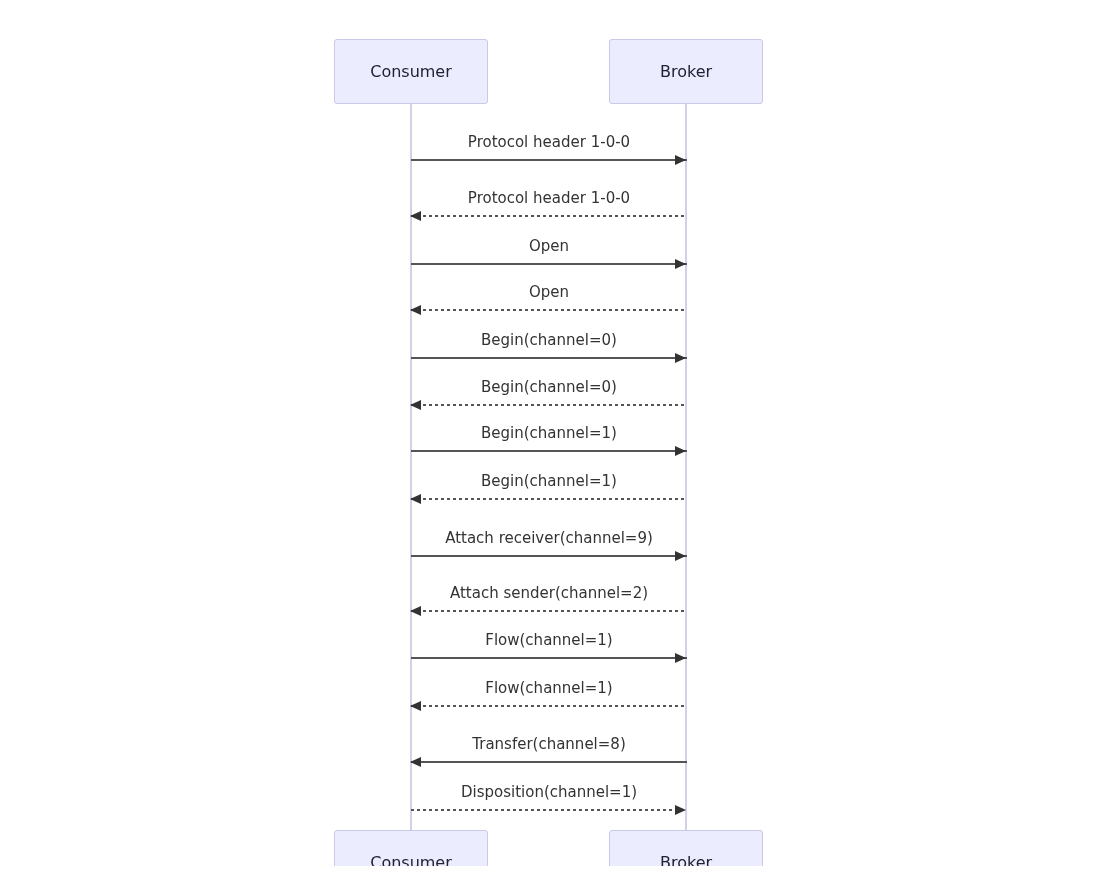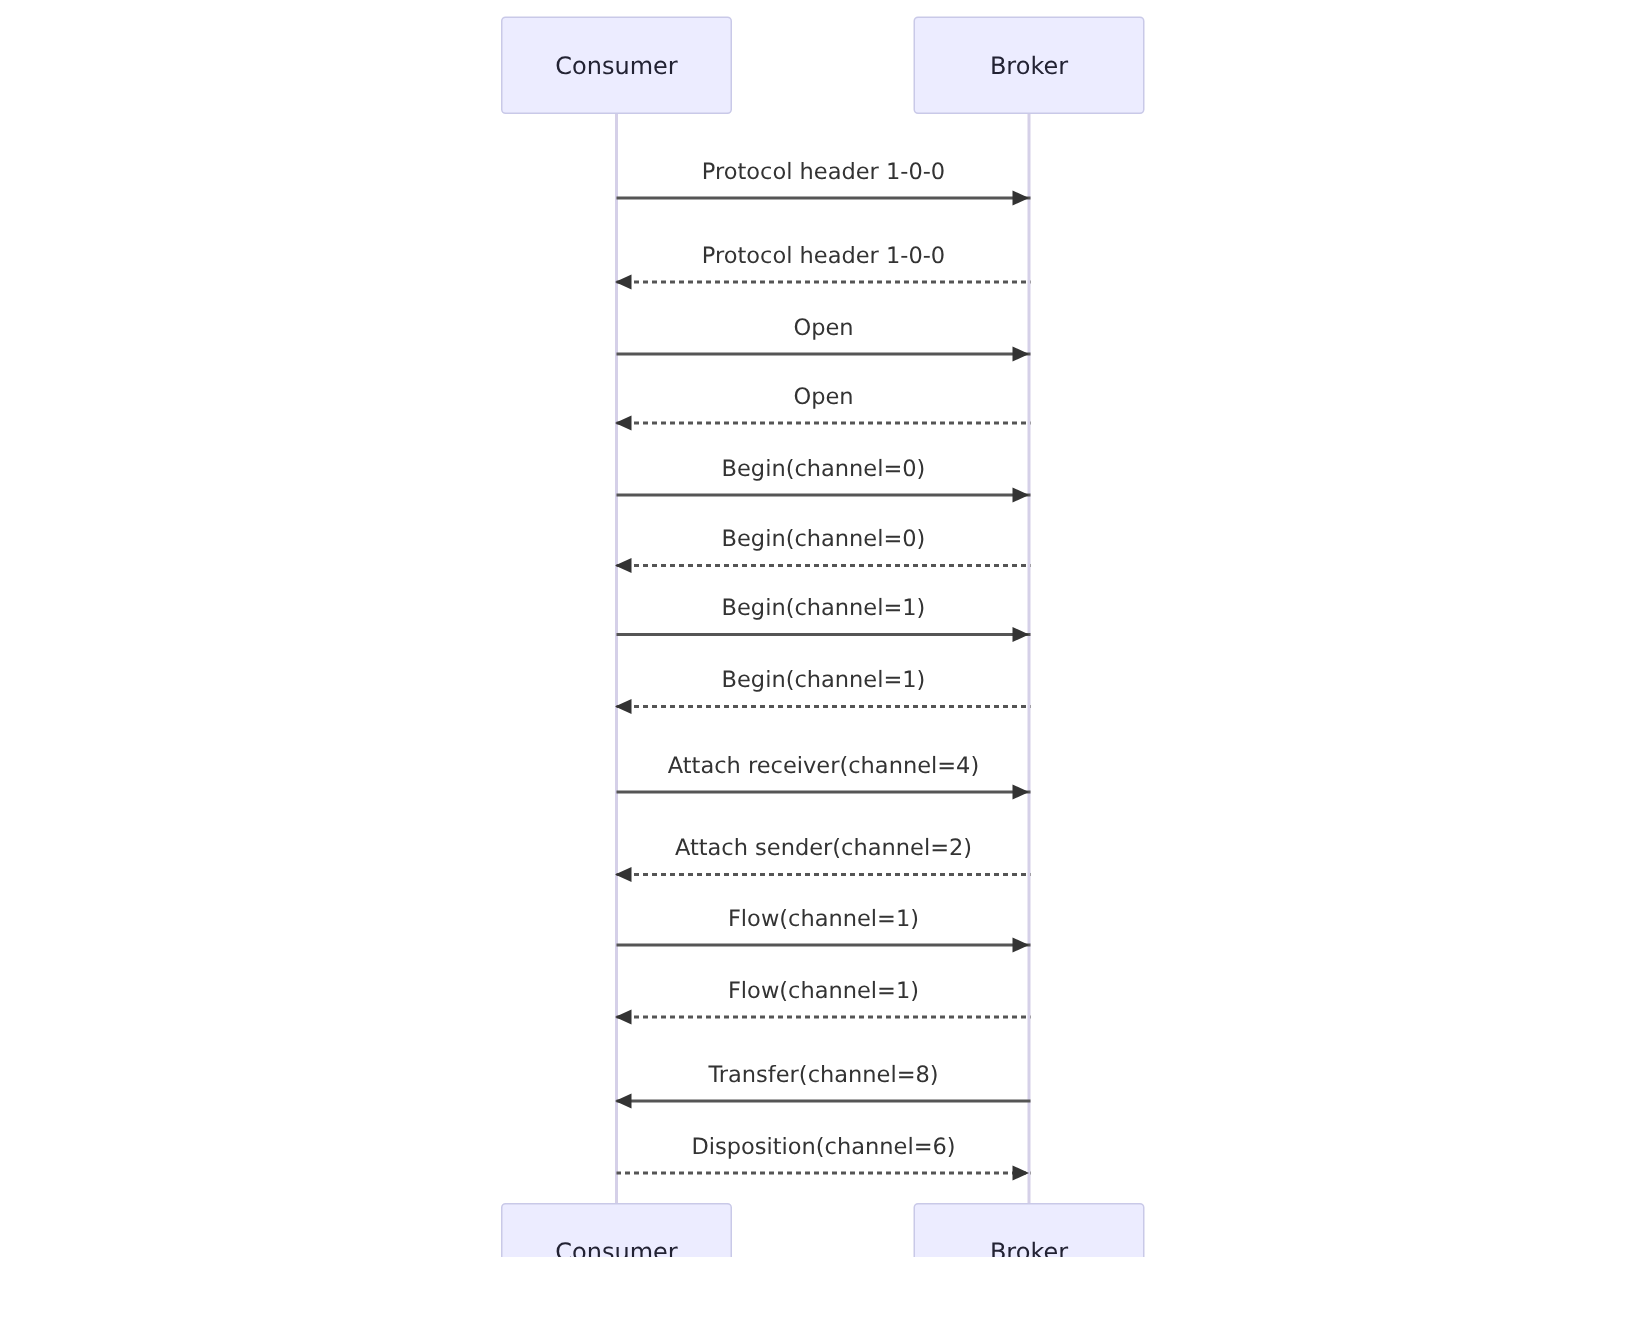--- a/index.html
+++ b/index.html
@@ -11,20 +11,21 @@
     --head:#333333;
     --text:#333333;
   }
   html,body{margin:0;padding:0;background:var(--bg);}
   .canvas{
     position:relative;
     width:1097px;height:838px;
     background:var(--bg);
     font-family:"DejaVu Sans","Liberation Sans",sans-serif;
     overflow:hidden;
+    margin-top:28px;
   }
   .lifeline{
     position:absolute;
     width:2px;
     background:var(--lifeline);
   }
   .actor{
     position:absolute;
     width:152px;height:63px;
     background:var(--actor-fill);
@@ -92,36 +93,36 @@
       <div class="arrow-head right" style="top: 325px; left: 675px;"></div>
       <div class="msg-label" style="top: 348px;">Begin(channel=0)</div>
       <div class="msg-line dashed" style="top: 376px;"></div>
       <div class="arrow-head left" style="top: 372px; left: 410px;"></div>
       <div class="msg-label" style="top: 394px;">Begin(channel=1)</div>
       <div class="msg-line solid" style="top: 422px;"></div>
       <div class="arrow-head right" style="top: 418px; left: 675px;"></div>
       <div class="msg-label" style="top: 442px;">Begin(channel=1)</div>
       <div class="msg-line dashed" style="top: 470px;"></div>
       <div class="arrow-head left" style="top: 466px; left: 410px;"></div>
-      <div class="msg-label" style="top: 499px;">Attach receiver(channel=4)</div>
+      <div class="msg-label" style="top: 499px;">Attach receiver(channel=9)</div>
       <div class="msg-line solid" style="top: 527px;"></div>
       <div class="arrow-head right" style="top: 523px; left: 675px;"></div>
       <div class="msg-label" style="top: 554px;">Attach sender(channel=2)</div>
       <div class="msg-line dashed" style="top: 582px;"></div>
       <div class="arrow-head left" style="top: 578px; left: 410px;"></div>
       <div class="msg-label" style="top: 601px;">Flow(channel=1)</div>
       <div class="msg-line solid" style="top: 629px;"></div>
       <div class="arrow-head right" style="top: 625px; left: 675px;"></div>
       <div class="msg-label" style="top: 649px;">Flow(channel=1)</div>
       <div class="msg-line dashed" style="top: 677px;"></div>
       <div class="arrow-head left" style="top: 673px; left: 410px;"></div>
       <div class="msg-label" style="top: 705px;">Transfer(channel=8)</div>
       <div class="msg-line solid" style="top: 733px;"></div>
       <div class="arrow-head left" style="top: 729px; left: 410px;"></div>
-      <div class="msg-label" style="top: 753px;">Disposition(channel=6)</div>
+      <div class="msg-label" style="top: 753px;">Disposition(channel=1)</div>
       <div class="msg-line dashed" style="top: 781px;"></div>
       <div class="arrow-head right" style="top: 777px; left: 675px;"></div>
     </div>
 
   <div class="actor" style="left:334px;top:802px;">
     <span>Consumer</span>
   </div>
   <div class="actor" style="left:609px;top:802px;">
     <span>Broker</span>
   </div>

